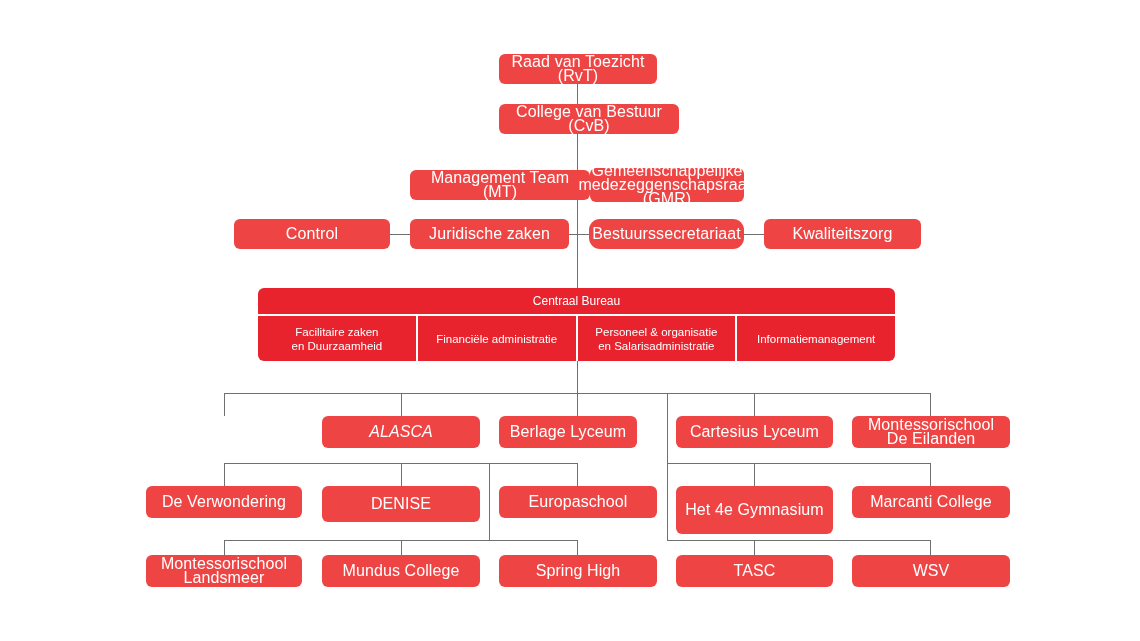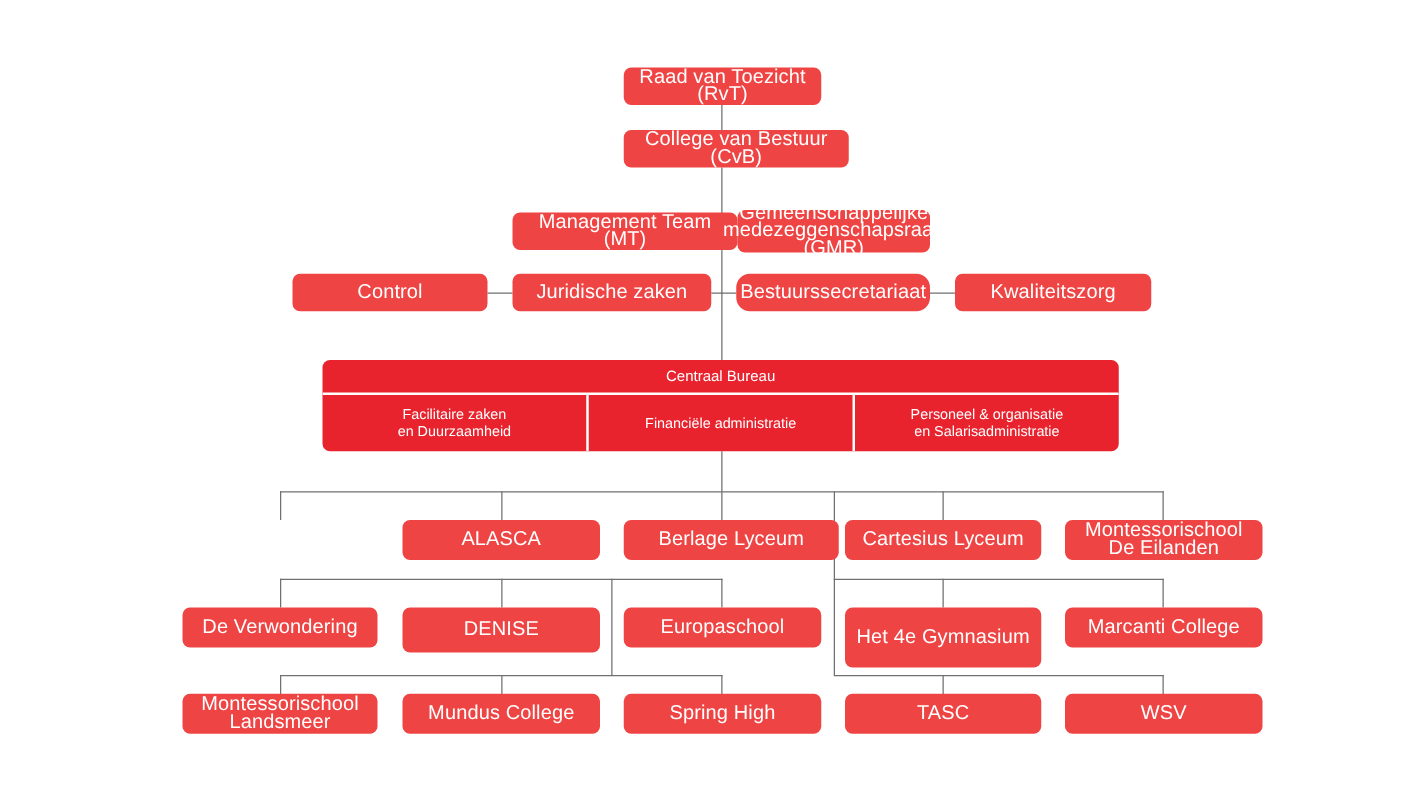--- a/index.html
+++ b/index.html
@@ -145,25 +145,26 @@
   <div class="node" style="left:764px; top:219px; width:157px; height:30px;">Kwaliteitszorg</div>
 
   <div class="cb-block" style="left:258px; top:288px; width:637px; height:73px;">
     <div class="cb-header">Centraal Bureau</div>
     <div class="cb-cells">
       <div class="cb-cell">Facilitaire zaken
 en Duurzaamheid</div>
       <div class="cb-cell">Financiële administratie</div>
       <div class="cb-cell">Personeel &amp; organisatie
 en Salarisadministratie</div>
+      <div class="cb-cell">Informatiemanagement</div>
     </div>
   </div>
 
-  <div class="node" style="left:322px; top:416px; width:158px; height:32px;">ALASCA</div>
-  <div class="node" style="left:499px; top:416px; width:172px; height:32px;">Berlage Lyceum</div>
+  <div class="node" style="left:322px; top:416px; width:158px; height:32px;font-style:italic;">ALASCA</div>
+  <div class="node" style="left:499px; top:416px; width:138px; height:32px;">Berlage Lyceum</div>
   <div class="node" style="left:676px; top:416px; width:157px; height:32px;">Cartesius Lyceum</div>
   <div class="node" style="left:852px; top:416px; width:158px; height:32px;">Montessorischool De Eilanden</div>
 
   <div class="node" style="left:146px; top:486px; width:156px; height:32px;">De Verwondering</div>
   <div class="node" style="left:322px; top:486px; width:158px; height:36px;">DENISE</div>
   <div class="node" style="left:499px; top:486px; width:158px; height:32px;">Europaschool</div>
   <div class="node" style="left:676px; top:486px; width:157px; height:48px;">Het 4e Gymnasium</div>
   <div class="node" style="left:852px; top:486px; width:158px; height:32px;">Marcanti College</div>
 
   <div class="node" style="left:146px; top:555px; width:156px; height:32px;">Montessorischool Landsmeer</div>

